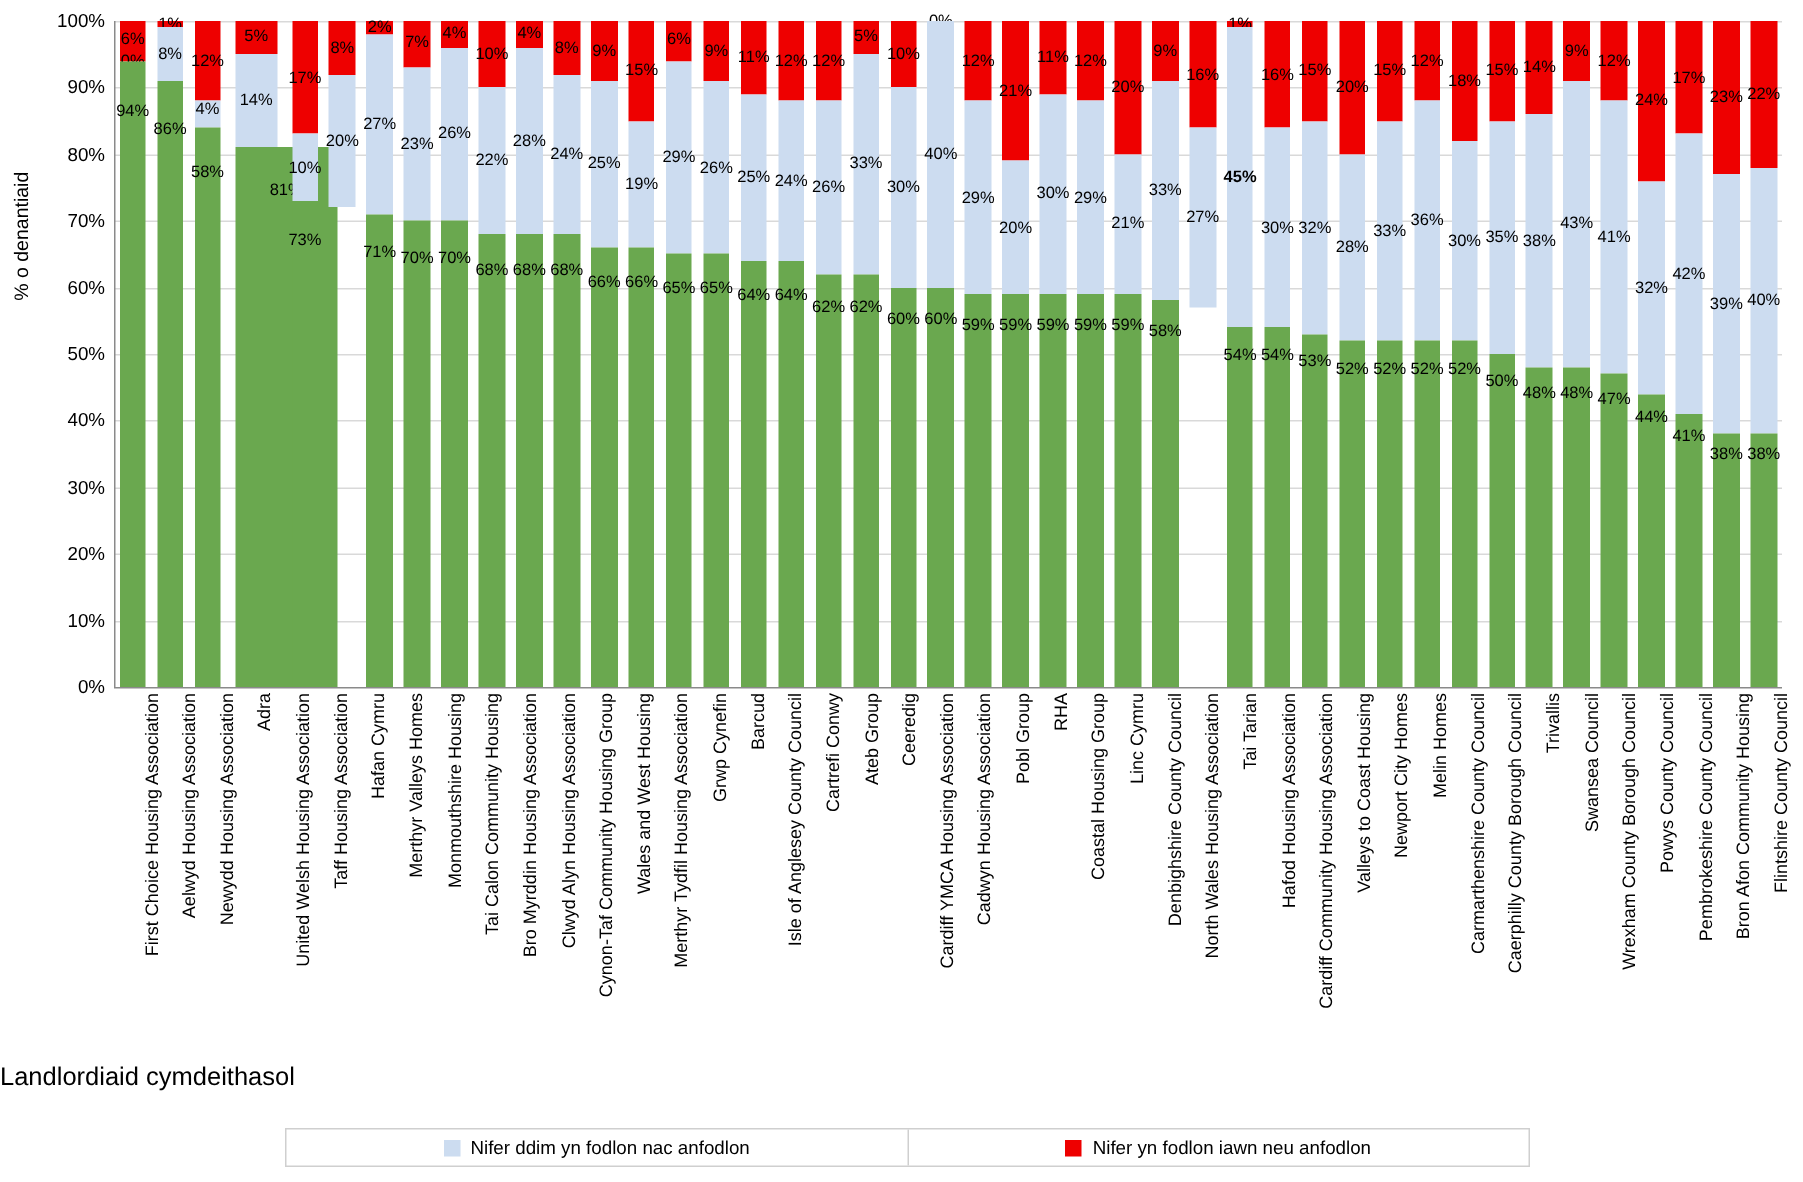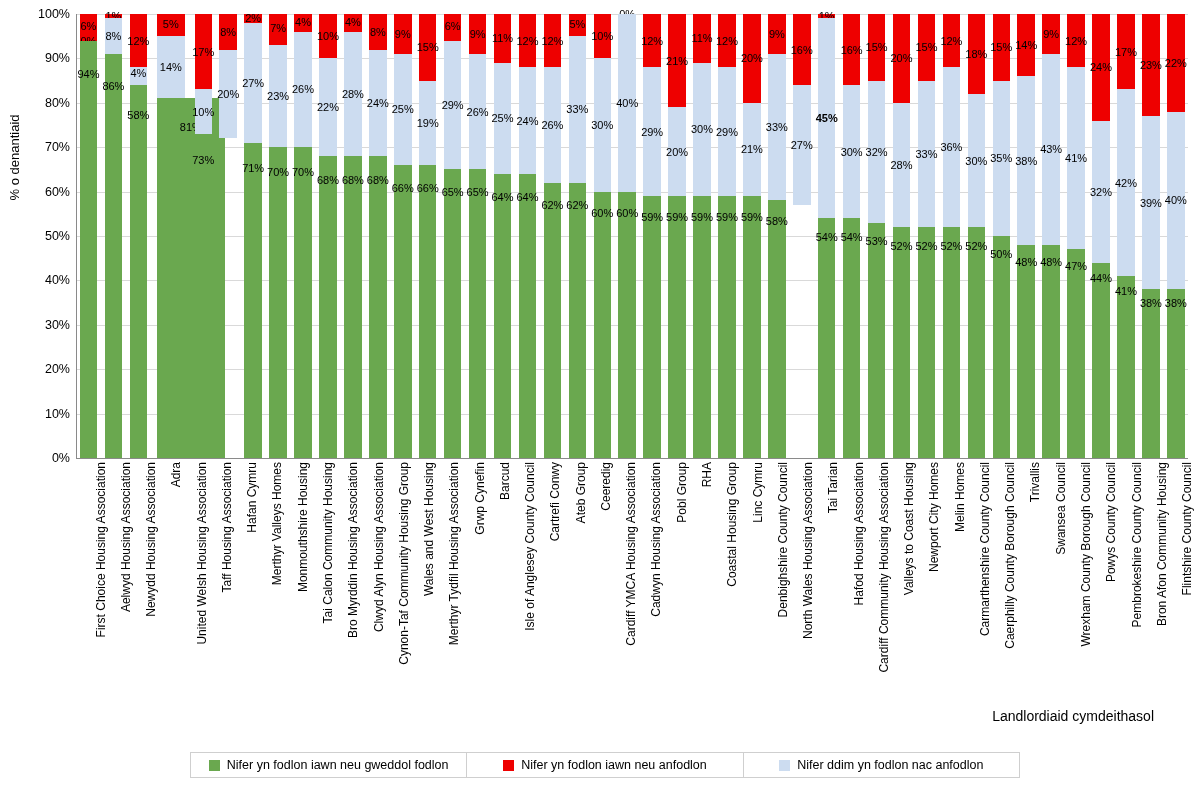--- a/index.html
+++ b/index.html
@@ -107,23 +107,23 @@
     transform-origin:left top;
     transform:rotate(-90deg) translate(-100%,0);
     margin-left:5px;
     font-size:12px;
     white-space:nowrap;
     display:block;
   }
 
   .xlabel{
     position:absolute;
-    left:0;top:708px;width:1154px;
-    text-align:right;
-    font-size:14px;
+    left:0;top:708px;width:1000px;
+    text-align:left;
+    font-size:17px;
   }
 
   
   .legend{
     position:absolute;
     left:190px;top:752px;
     width:830px;
     display:flex;
     align-items:center;
     border:1px solid #cfcfcf;
@@ -880,25 +880,21 @@
       </div>
       <div class="cat">
         <span>Flintshire County Council</span>
       </div>
     </div>
 
   <div class="xlabel">Landlordiaid cymdeithasol</div>
 
   <div class="legend" id="legend">
       <div class="legend-item">
-        <span class="swatch" style="background: rgb(106, 168, 79);"></span>
-        <span>Nifer yn fodlon iawn neu gweddol fodlon</span>
+        <span class="swatch" style="background: rgb(204, 220, 240);"></span>
+        <span>Nifer ddim yn fodlon nac anfodlon</span>
       </div>
       <div class="legend-item">
         <span class="swatch" style="background: rgb(238, 0, 0);"></span>
         <span>Nifer yn fodlon iawn neu anfodlon</span>
       </div>
-      <div class="legend-item">
-        <span class="swatch" style="background: rgb(204, 220, 240);"></span>
-        <span>Nifer ddim yn fodlon nac anfodlon</span>
-      </div>
     </div>
 </div>
 
 </body></html>

